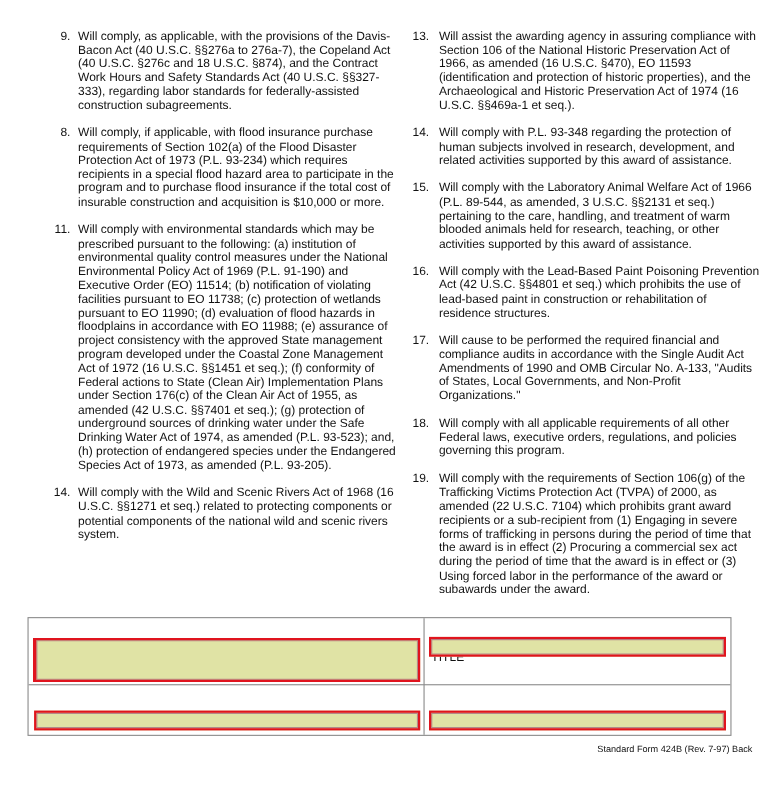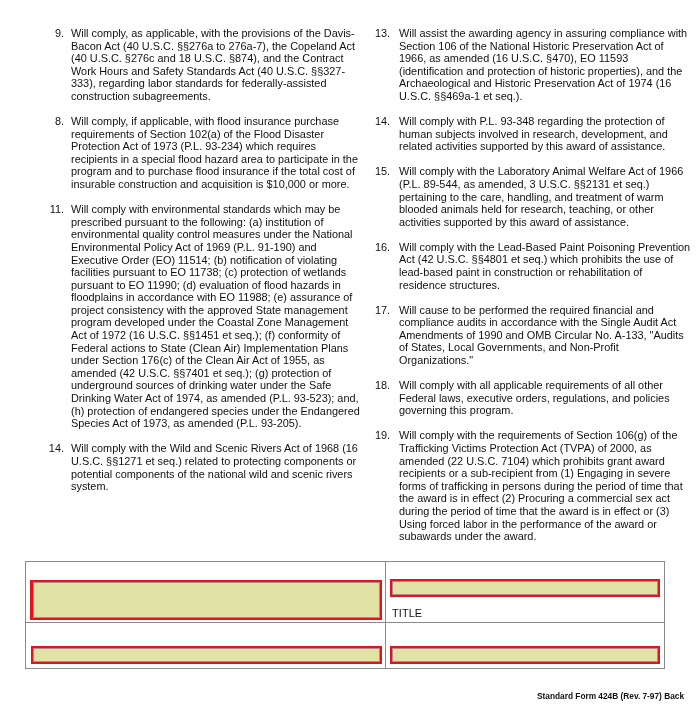--- a/index.html
+++ b/index.html
@@ -80,23 +80,23 @@
       position: absolute;
       left: 0;
       top: 60px;
       width: 638px;
       height: 1px;
       background: #8a8a8a;
     }
     .footer {
       position: absolute;
       right: 16px;
-      top: 691px;
+      top: 676px;
       font-size: 8.3px;
-      font-weight: bold;
+      font-weight: normal;
       color: #111;
     }
   </style>
 </head>
 <body>
 
 <div class="col col-left">
   <div class="item">
     <span class="num">9.</span>
     <span class="txt">Will comply, as applicable, with the provisions of the Davis-Bacon Act (40 U.S.C. §§276a to 276a-7), the Copeland Act (40 U.S.C. §276c and 18 U.S.C. §874), and the Contract Work Hours and Safety Standards Act (40 U.S.C. §§327-333), regarding labor standards for federally-assisted construction subagreements.</span>
@@ -146,21 +146,21 @@
   </div>
 </div>
 
 <div class="sig-table">
   <div class="vdiv"></div>
   <div class="hdiv"></div>
 
   <span class="cell-label" style="left:6px; top:4px;">SIGNATURE OF AUTHORIZED CERTIFYING OFFICIAL</span>
   <div class="field sig" style="left:4px; top:18px; width:352px; height:40px;"></div>
 
-  <span class="cell-label" style="left:366px; top:21px;">TITLE</span>
+  <span class="cell-label" style="left:366px; top:6px;">TITLE</span>
   <div class="field" style="left:364px; top:17px; width:270px; height:18px;"></div>
 
   <span class="cell-label" style="left:6px; top:66px;font-weight:bold;">APPLICANT ORGANIZATION</span>
   <div class="field" style="left:5px; top:84px; width:351px; height:18px;"></div>
 
   <span class="cell-label" style="left:366px; top:66px;">TVPA SUBMITTED</span>
   <div class="field" style="left:364px; top:84px; width:270px; height:18px;"></div>
 </div>
 
 <div class="footer">Standard Form 424B (Rev. 7-97) Back</div>

